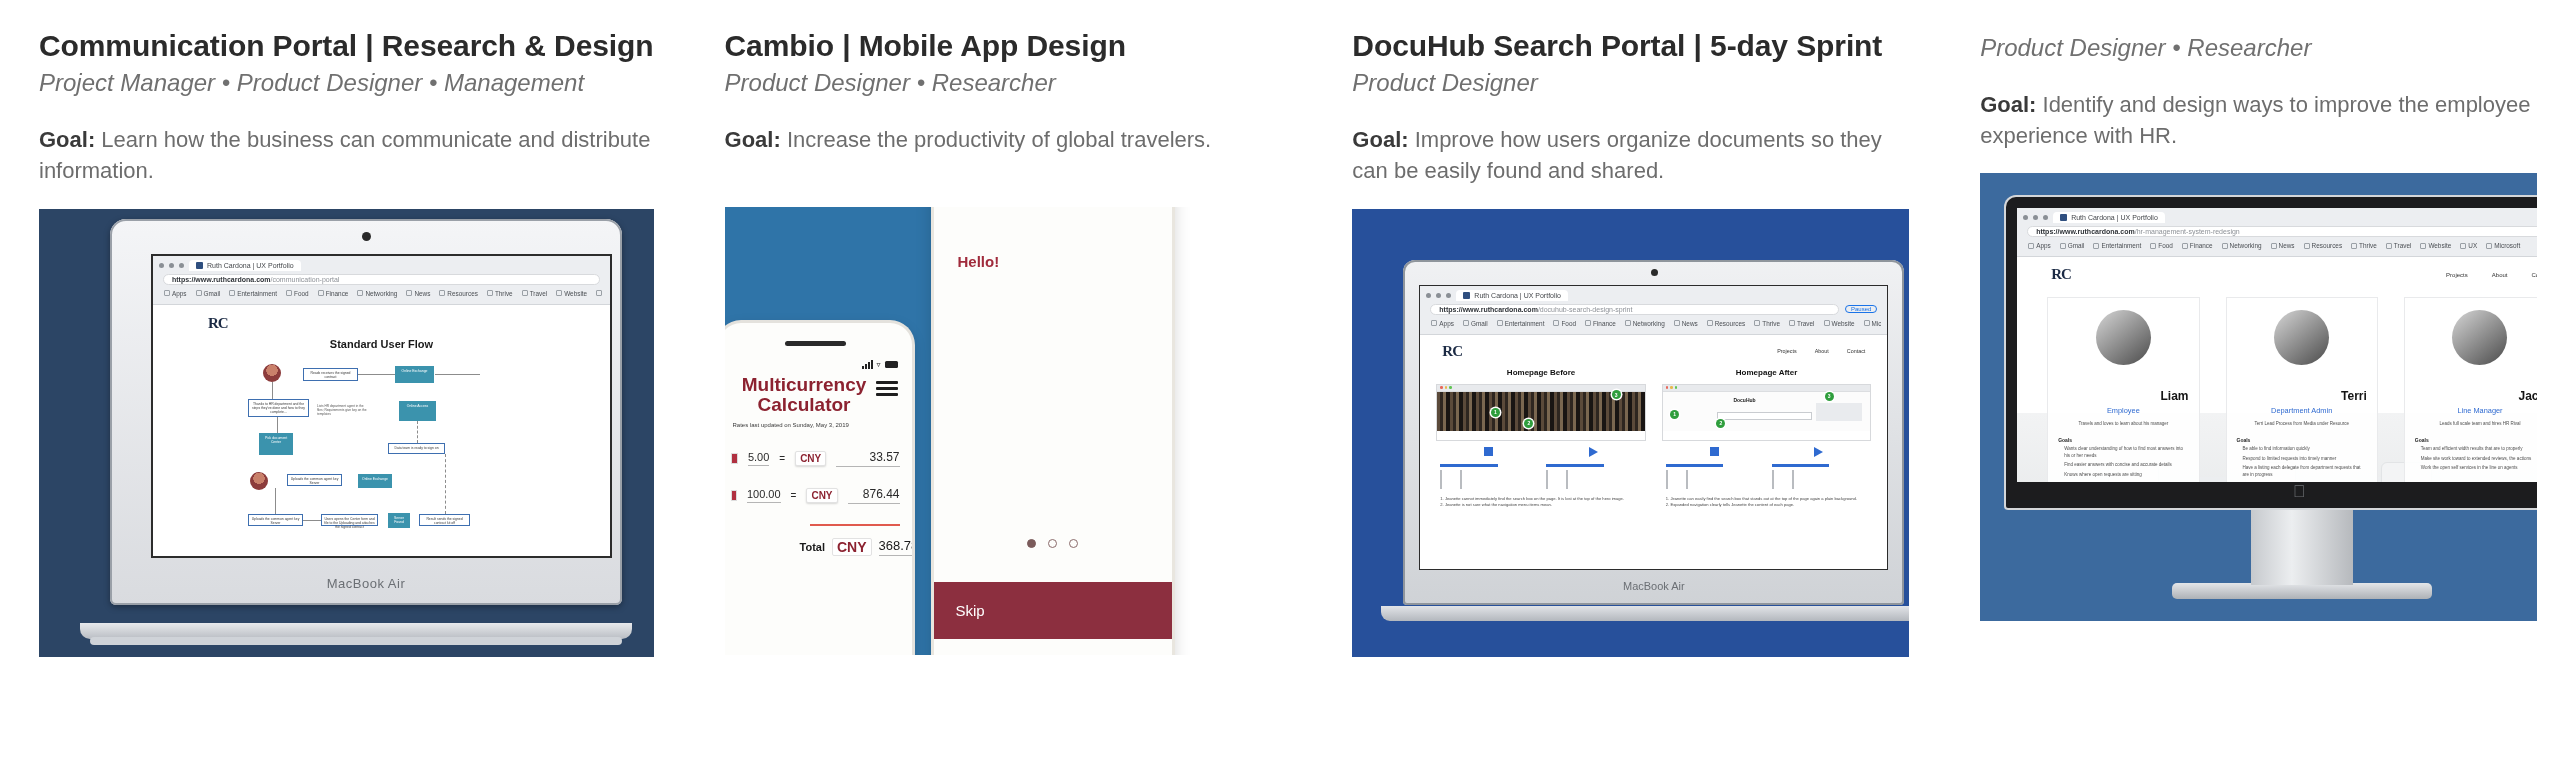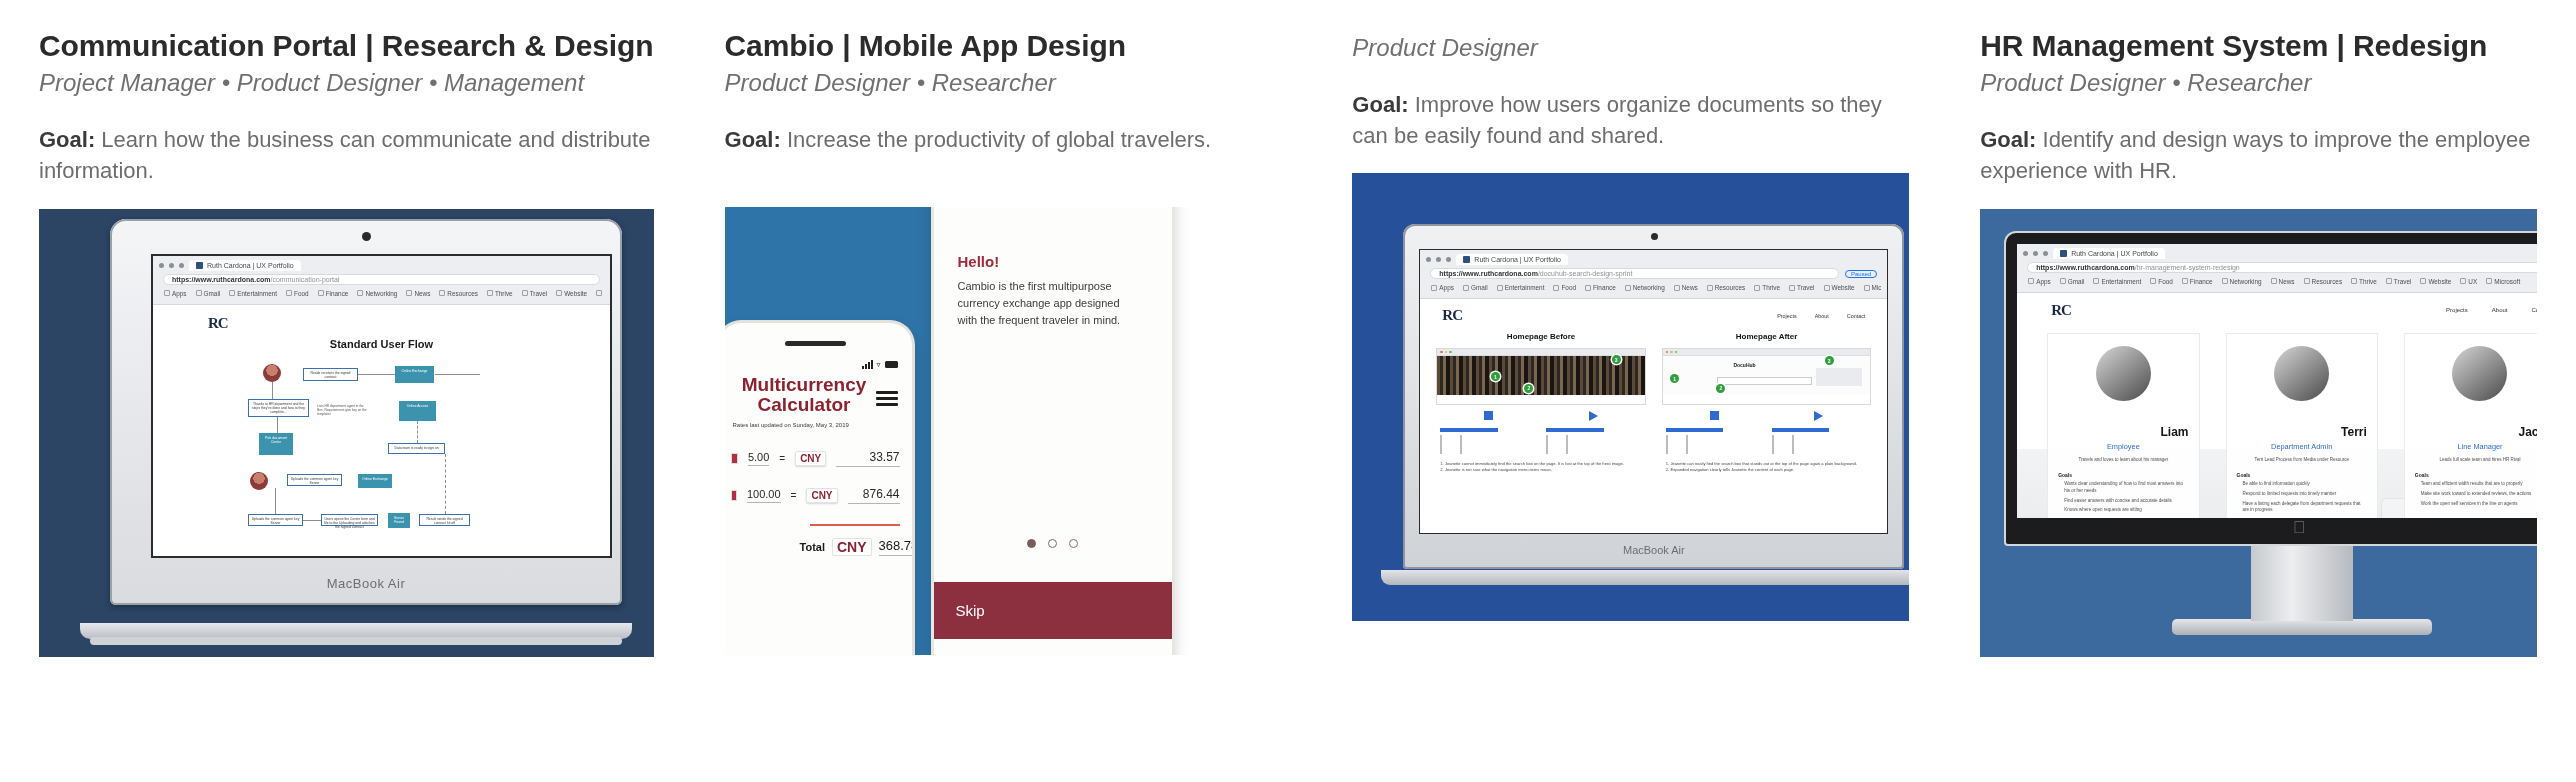--- a/index.html
+++ b/index.html
@@ -116,21 +116,21 @@
     box-shadow:0 0 0 3px #e4e2dd, 0 4px 14px rgba(0,0,0,.22);
     overflow:hidden;
   }
   .phoneA .speaker { width:61px; height:5px; background:#2a2a2a; border-radius:3px;
     margin:18px auto 0; }
   .statusbar { display:flex; justify-content:flex-end; align-items:center; gap:4px;
     padding:14px 14px 0; font-size:8px; color:#222; }
   .bars { display:flex; align-items:flex-end; gap:1px; }
   .bars i { display:block; width:2px; background:#222; }
   .batt { width:13px; height:7px; background:#222; border-radius:1.5px; }
-  .mc-head { display:flex; justify-content:space-between; align-items:center;
+  .mc-head { display:flex; justify-content:space-between; align-items:flex-start;
     padding:6px 14px 0; }
   .mc-title { font-size:19px; font-weight:bold; color:#8c2230; line-height:1.05;
     font-family:"Liberation Sans", sans-serif; text-align:center; flex:1; }
   .burger { width:22px; display:flex; flex-direction:column; gap:3px; margin-top:6px; }
   .burger i { display:block; height:3px; background:#1e1e1e; border-radius:1px; }
   .mc-sub { font-size:6px; color:#3a3a3a; padding:7px 14px 0; }
   .mc-rows { padding:22px 12px 0; }
   .mc-row { display:flex; align-items:center; gap:10px; margin-bottom:20px; }
   .mc-flag { width:8px; height:11px; background:#b03040; border:1px solid #ddd; }
   .mc-amt { flex:1; border-bottom:1px solid #b5b5b5; text-align:right;
@@ -446,33 +446,33 @@
             <ellipse cx="66" cy="36" rx="18" ry="4"></ellipse>
               <ellipse cx="66" cy="42" rx="18" ry="4"></ellipse>
             <ellipse cx="100" cy="18" rx="18" ry="4"></ellipse>
               <ellipse cx="100" cy="24" rx="18" ry="4"></ellipse>
             <ellipse cx="100" cy="30" rx="18" ry="4"></ellipse>
               <ellipse cx="100" cy="36" rx="18" ry="4"></ellipse>
           </g>
         </svg>
         <div class="ob-screen">
           <div class="ob-hello">Hello!</div>
-          <div class="ob-copy">Cambio is the first multipurpose currency exchange app designed with the frequent traveler in mind.</div>
         </div>
         <div class="ob-dots">
           <i class="on"></i>
           <i></i>
           <i></i>
         </div>
         <div class="ob-skip">Skip</div>
       </div>
     </div>
   </div>
 
   <div class="project-card">
+    <div class="card-title">DocuHub Search Portal | 5-day Sprint</div>
     <div class="card-roles">Product Designer</div>
     <div class="card-goal">
       <span class="goal-label">Goal:</span><span> Improve how users organize documents so they can be easily found and shared.</span>
     </div>
     <div class="card-media">
       <div class="c3-bg"></div>
       <div class="mb3">
         <div class="lid">
           <div class="cam"></div>
           <div class="mbname">MacBook Air</div>
@@ -642,21 +642,20 @@
               </div>
             </div>
           </div>
           <div class="base"></div>
         </div>
       </div>
     </div>
   </div>
 
   <div class="project-card">
-    <div class="card-title">HR Management System | Redesign</div>
     <div class="card-roles">Product Designer • Researcher</div>
     <div class="card-goal">
       <span class="goal-label">Goal:</span><span> Identify and design ways to improve the employee experience with HR.</span>
     </div>
     <div class="card-media">
       <div class="c4-bg"></div>
       <div class="imac">
         <div class="stand"></div>
         <div class="neck"></div>
         <div class="bezel">

